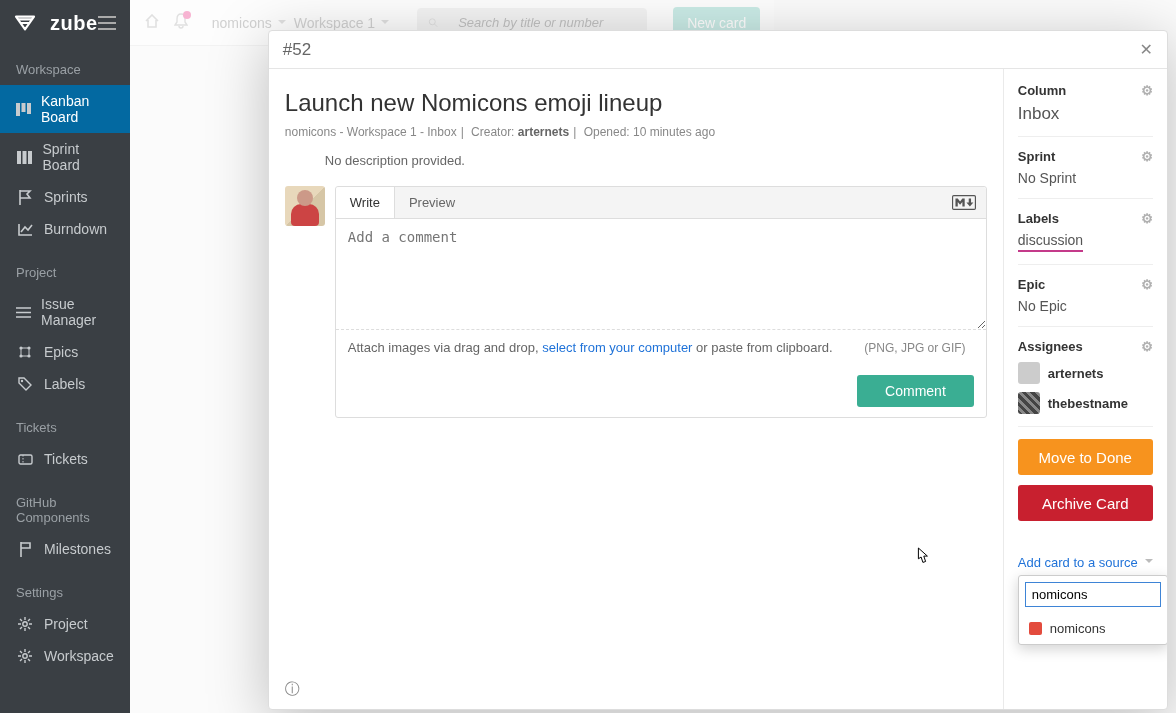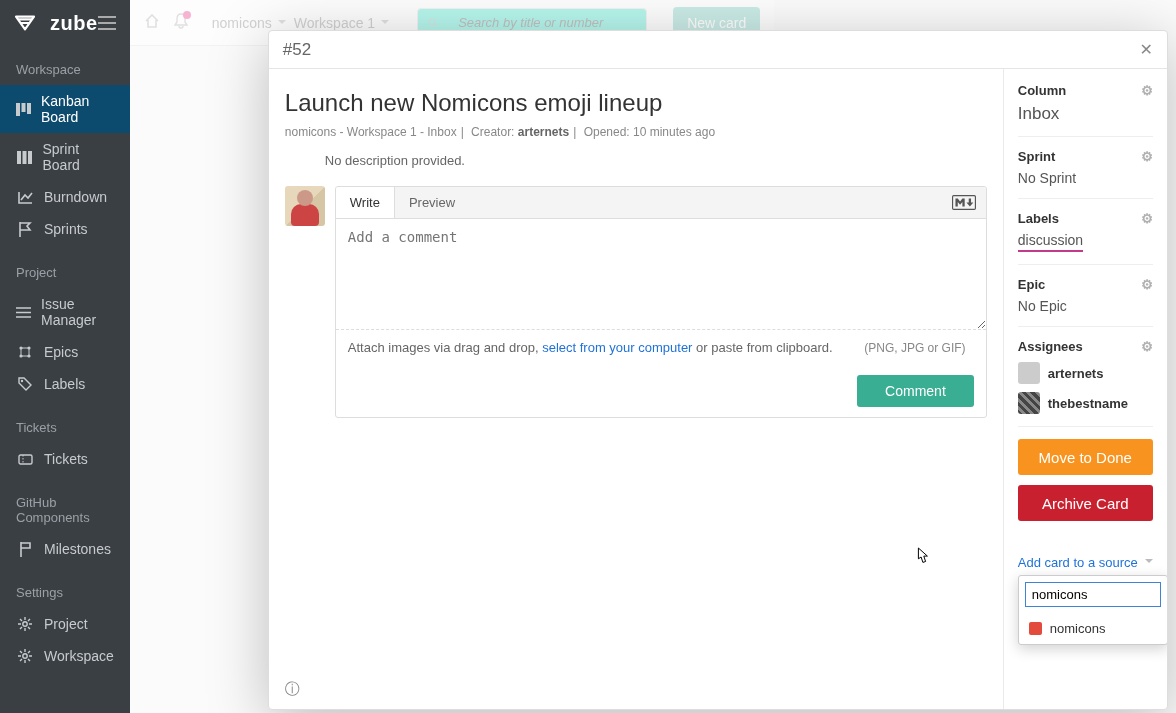--- a/index.html
+++ b/index.html
@@ -7,32 +7,32 @@
 .app-shell { position:relative; width:100%; height:100%; display:flex; }
 .sidebar { width:197px; background:#3a3f44; color:#b0b0b0; display:flex; flex-direction:column; }
 .sidebar .top { height:46px; display:flex; align-items:center; padding:0 14px; justify-content:space-between; }
 .logo { color:#fff; font-weight:600; letter-spacing:0.5px; font-size:20px; display:flex; align-items:center; gap:14px; }
 .logo-mark svg { display:block; }
 .hamburger { width:18px; height:14px; display:flex; flex-direction:column; justify-content:space-between; cursor:pointer; }
 .hamburger span { display:block; height:2px; background:#aaa; }
 .sb-section { padding:12px 0 4px; }
 .sb-head { color:#9aa0a5; font-size:13px; padding:4px 16px 8px; }
 .sb-item { display:flex; align-items:center; gap:10px; padding:8px 16px; color:#c7cbce; cursor:pointer; font-size:14px; }
-.sb-item.active { background:#0c4a6e; color:#fff; }
+.sb-item.active { background:#0369a1; color:#fff; }
 .sb-icon { width:18px; display:flex; justify-content:center; color:#c7cbce; }
 .main-area { flex:1; display:flex; flex-direction:row; background:#f7f7f7; position:relative; }
 .topbar { height:46px; display:flex; align-items:center; padding:0 14px; gap:14px; border-bottom:1px solid #e5e5e5; background:#fafafa; }
 .home-icon { color:#b0b0b0; cursor:pointer; }
 .bell-icon { position:relative; color:#b0b0b0; cursor:pointer; }
 .bell-dot { position:absolute; top:-2px; right:-3px; width:8px; height:8px; background:#ee5a9c; border-radius:50%; }
 .crumbs { display:flex; align-items:center; gap:8px; color:#999; font-weight:500; margin-left:10px; }
 .crumb-drop { display:flex; align-items:center; gap:6px; cursor:pointer; }
 .chev-down::after { content:""; display:inline-block; border:4px solid transparent; border-top-color:#bbb; margin-top:4px; }
 .top-spacer { flex:1; }
-.search-wrap { display:flex; align-items:center; background:#5eead4; border:1px solid #e4e4e4; border-radius:4px; height:30px; padding:0 10px; color:#bbb; width:230px; gap:20px; }
+.search-wrap { display:flex; align-items:center; background:#e5e5e5; border:1px solid #e4e4e4; border-radius:4px; height:30px; padding:0 10px; color:#bbb; width:230px; gap:20px; }
 .search-wrap input { border:none; outline:none; flex:1; font-size:13px; color:#666; font-style:italic; background:transparent; }
 .new-card-btn { margin-left:12px; background:#8bd2c7; color:#fff; border:none; height:32px; padding:0 14px; border-radius:4px; font-size:14px; cursor:pointer; }
 .board-bg { flex:1; padding:10px 18px; overflow:hidden; }
 .column-head { color:#9a9595; font-size:15px; padding:4px 2px 12px; }
 .bg-card { background:#fff; box-shadow:0 1px 2px rgba(0,0,0,0.07); border-radius:3px; padding:10px 12px 8px; margin-bottom:12px; font-size:13px; color:#666; line-height:1.3; }
 .bg-card .title { color:#555; font-size:14px; }
 .bg-card .meta { margin-top:8px; font-size:11px; color:#aaa; display:flex; flex-wrap:wrap; gap:6px; align-items:center; }
 .dim-mask { position:absolute; inset:0; background:rgba(255,255,255,0.55); pointer-events:none; }
 .modal { position:absolute; left:138px; top:30px; width:900px; height:680px; background:#fff; border:1px solid #ddd; border-radius:4px; box-shadow:0 12px 60px rgba(0,0,0,0.25); display:flex; flex-direction:column; }
 .modal-head { height:38px; border-bottom:1px solid #e5e5e5; display:flex; align-items:center; padding:0 14px; color:#666; font-size:17px; font-weight:300; }
@@ -120,33 +120,33 @@
               <svg width="15" height="13" viewBox="0 0 15 13">
                 <rect x="0" y="0" width="4" height="13" fill="currentColor"></rect>
                 <rect x="5.5" y="0" width="4" height="13" fill="currentColor"></rect>
                 <rect x="11" y="0" width="4" height="13" fill="currentColor"></rect>
               </svg>
             </span>
             <span>Sprint Board</span>
           </div>
           <div class="sb-item">
             <span class="sb-icon">
+              <svg width="14" height="15" viewBox="0 0 14 15">
+                <path d="M2 0 V15 M2 1 H12 L9 4 L12 8 H2" stroke="currentColor" stroke-width="1.6" fill="none"></path>
+              </svg>
+            </span>
+            <span>Sprints</span>
+          </div>
+          <div class="sb-item">
+            <span class="sb-icon">
               <svg width="15" height="13" viewBox="0 0 15 13">
                 <path d="M1 1 V12 H14 M3 9 L7 4 L10 7 L14 2" stroke="currentColor" stroke-width="1.6" fill="none"></path>
               </svg>
             </span>
             <span>Burndown</span>
-          </div>
-          <div class="sb-item">
-            <span class="sb-icon">
-              <svg width="14" height="15" viewBox="0 0 14 15">
-                <path d="M2 0 V15 M2 1 H12 L9 4 L12 8 H2" stroke="currentColor" stroke-width="1.6" fill="none"></path>
-              </svg>
-            </span>
-            <span>Sprints</span>
           </div>
         </div>
         <div class="sb-section">
           <div class="sb-head">Project</div>
           <div class="sb-item">
             <span class="sb-icon">
               <svg width="15" height="11" viewBox="0 0 15 11">
                 <path d="M0 1 H15 M0 5.5 H15 M0 10 H15" stroke="currentColor" stroke-width="1.6"></path>
               </svg>
             </span>

